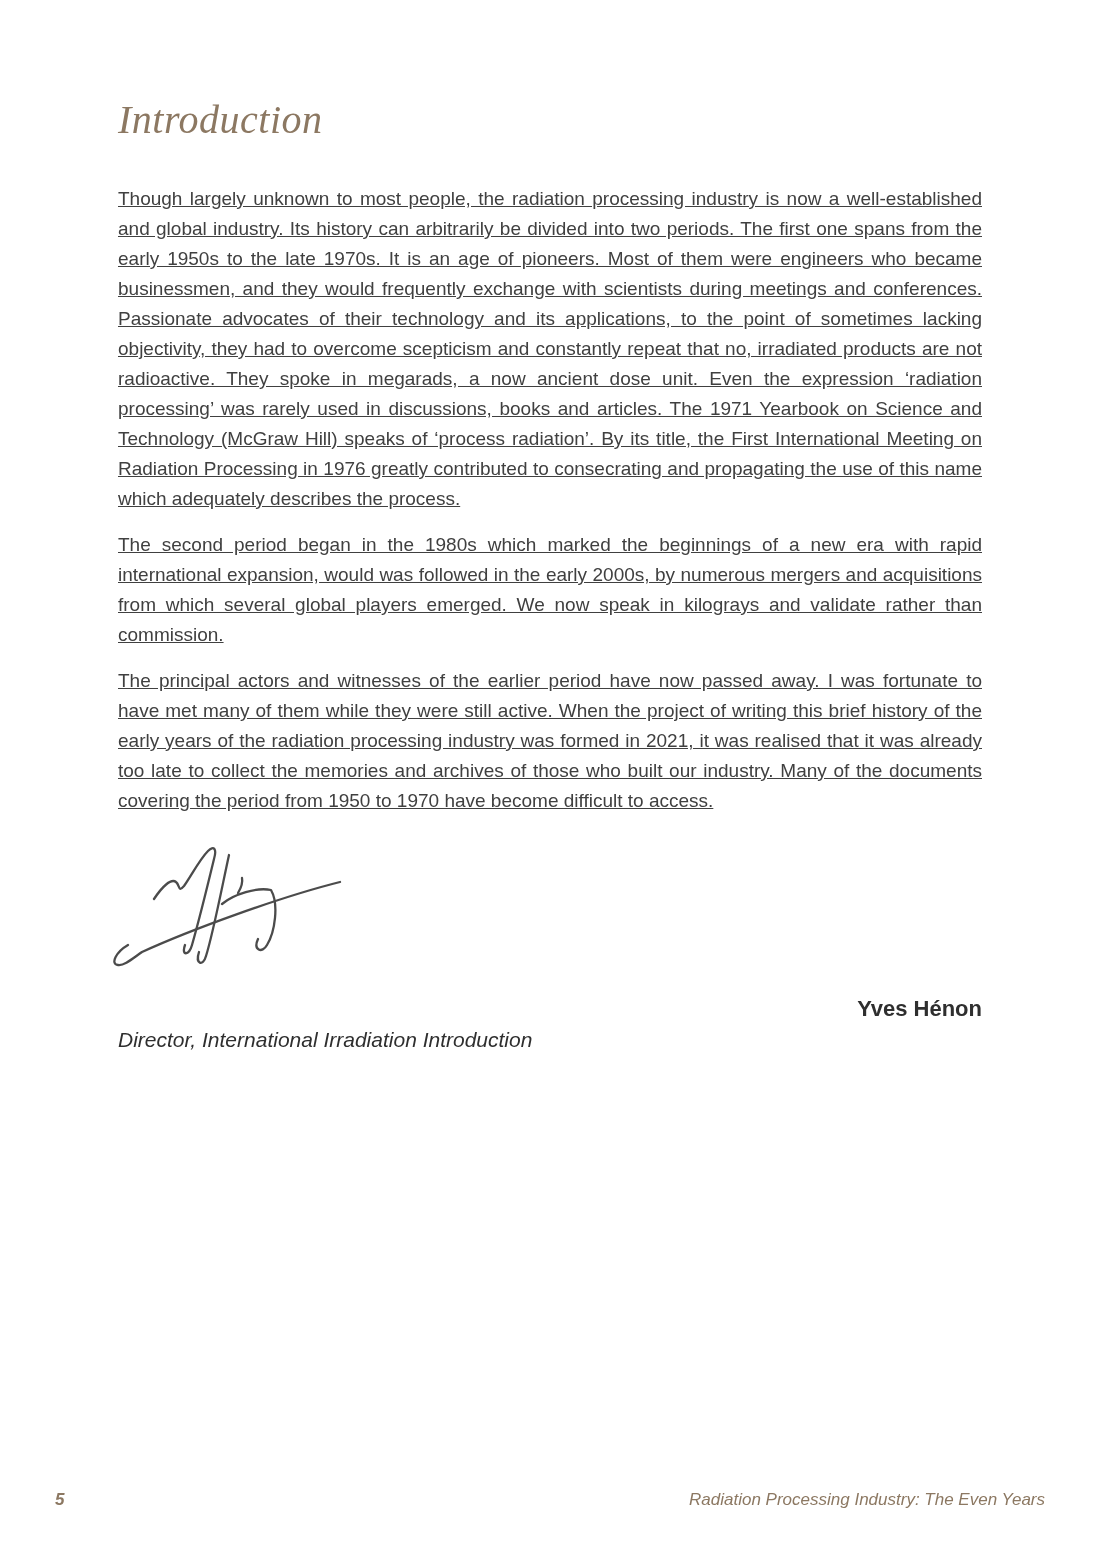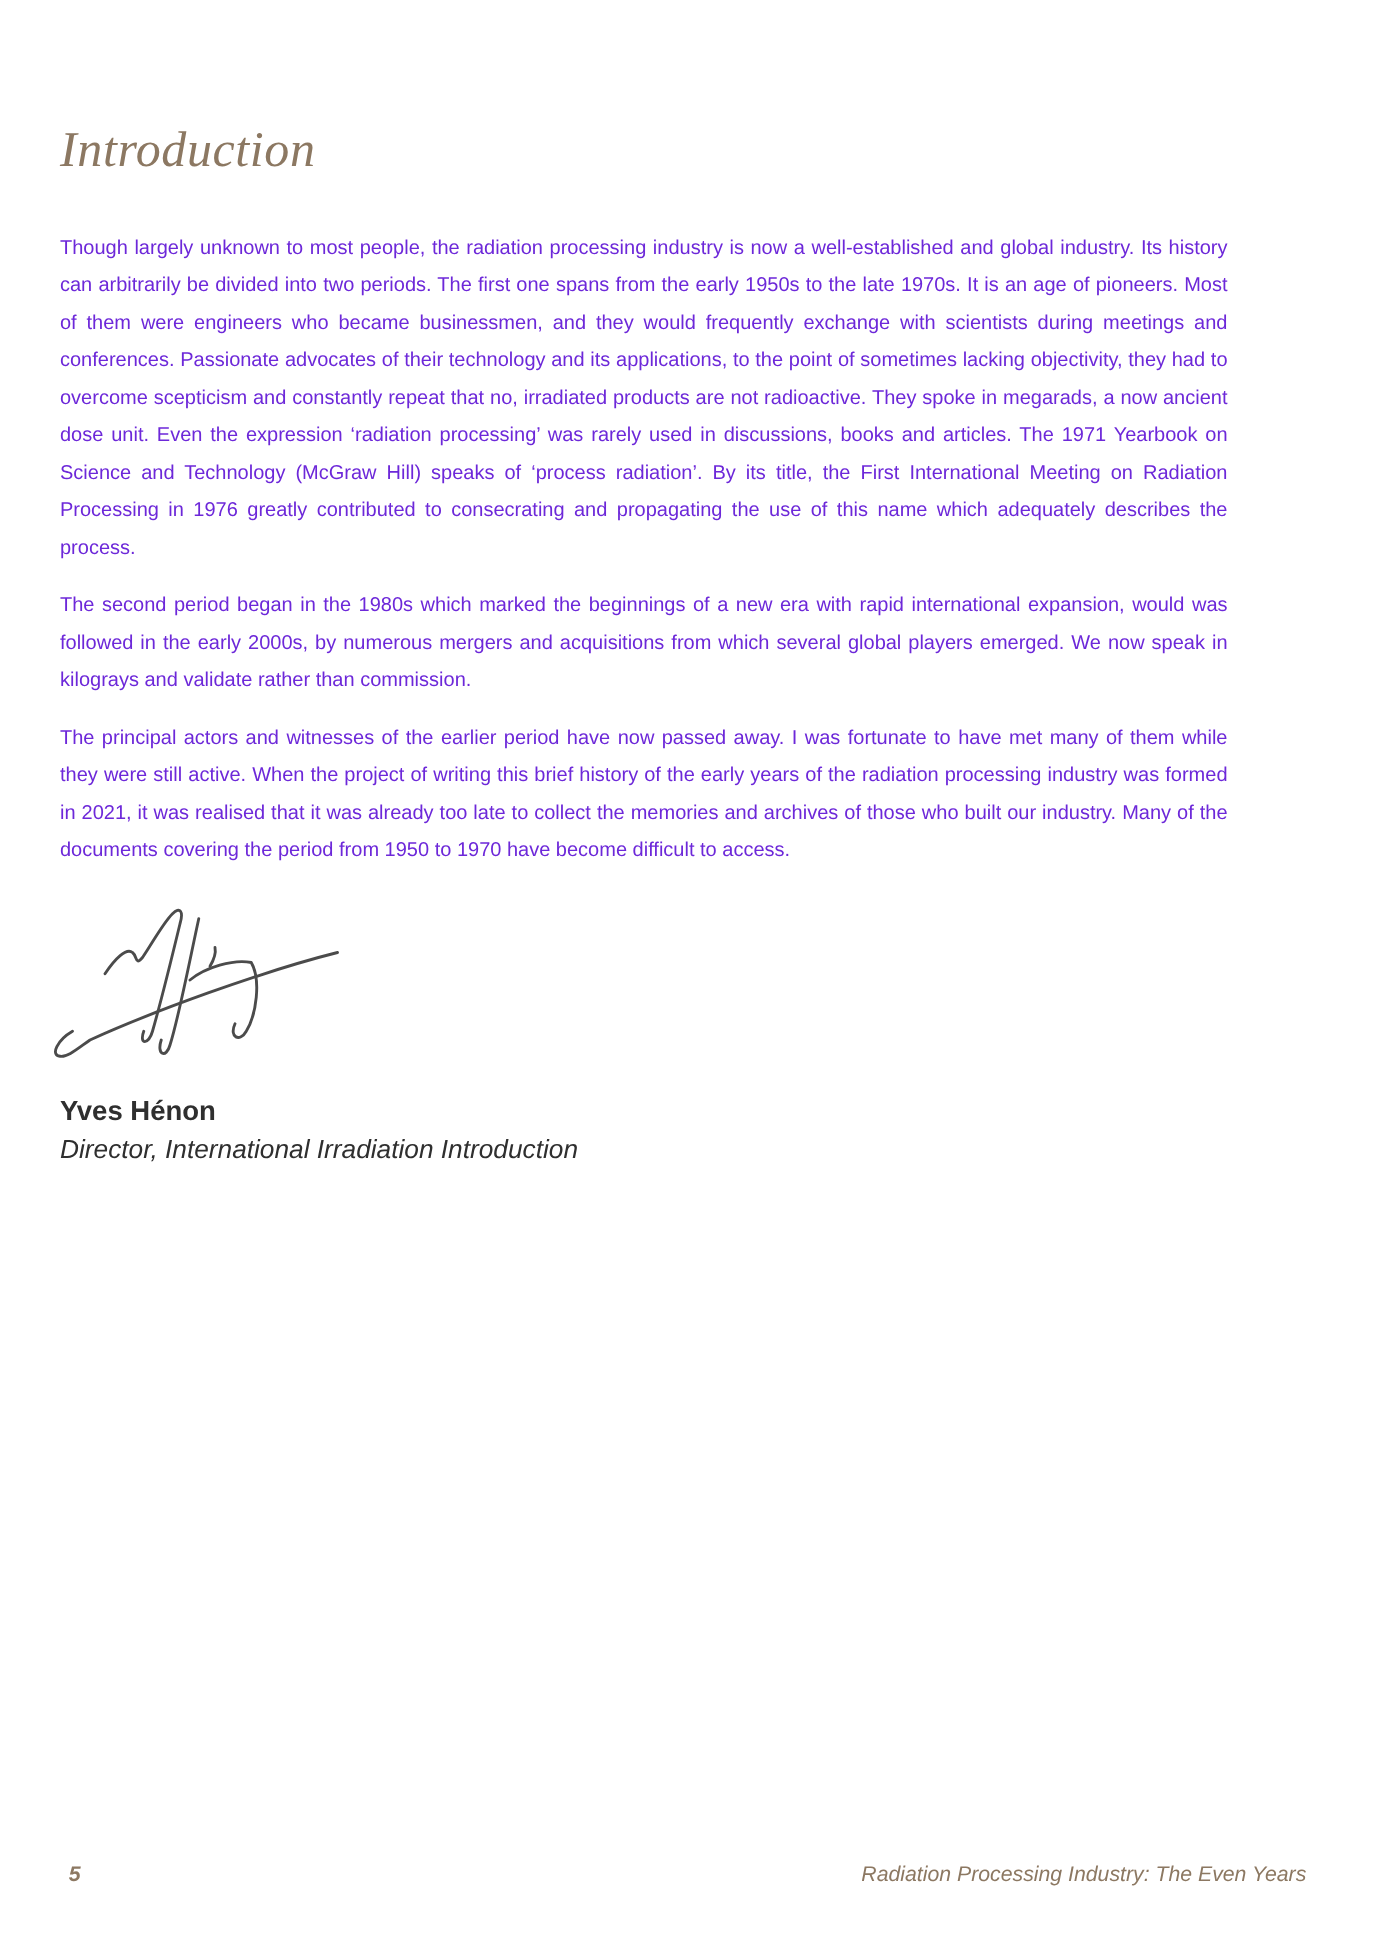--- a/index.html
+++ b/index.html
@@ -6,51 +6,53 @@
   html, body { margin: 0; padding: 0; background: #ffffff; }
   .page {
     position: relative;
     width: 1100px;
     height: 1556px;
     background: #ffffff;
     overflow: hidden;
     font-family: "Liberation Sans", "DejaVu Sans", sans-serif;
   }
   .content {
-    padding: 96px 118px 0 48px;
+    padding: 96px 118px 0 118px;
   }
   h1.section-heading {
     font-family: "Liberation Serif", "DejaVu Serif", serif;
     font-style: italic;
     font-weight: 400;
     font-size: 40px;
     line-height: 48px;
     color: #8c7862;
     margin: 0 0 40px 0;
     letter-spacing: 0.5px;
   }
   p.body-paragraph {
-    font-size: 16px;
+    font-size: 19px;
     line-height: 30px;
-    color: #6d28d9;
+    color: #404040;
     text-align: justify;
     margin: 0 0 16px 0;
+    text-decoration: underline;
   }
   .signature-block {
     margin-top: 26px;
   }
   .signature-svg {
     display: block;
     margin: 0 0 24px -8px;
   }
   .author-name {
     font-size: 22px;
     font-weight: 700;
     color: #2f2f2f;
     margin: 0 0 6px 0;
+    text-align: right;
   }
   .author-title {
     font-size: 21px;
     font-style: italic;
     color: #2f2f2f;
     margin: 0;
   }
   .page-footer {
     position: absolute;
     left: 55px;

